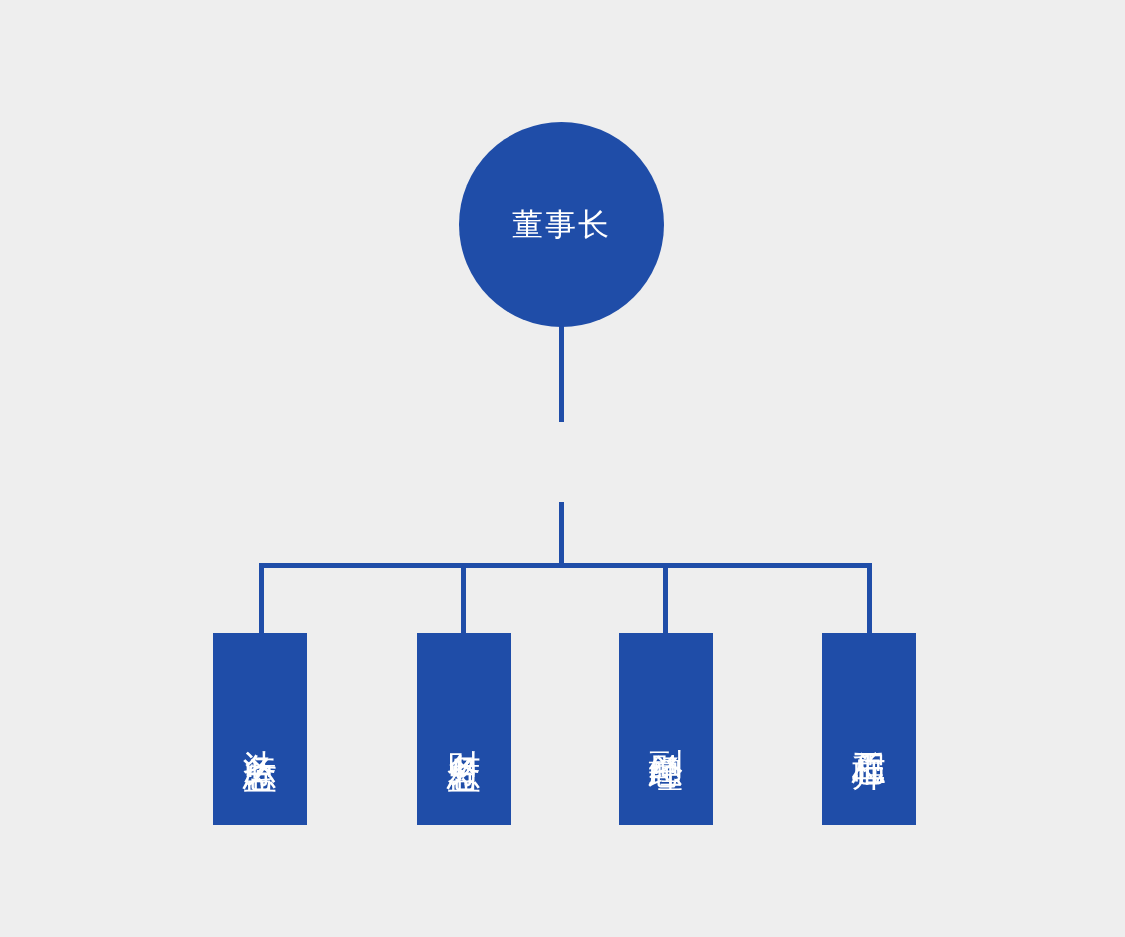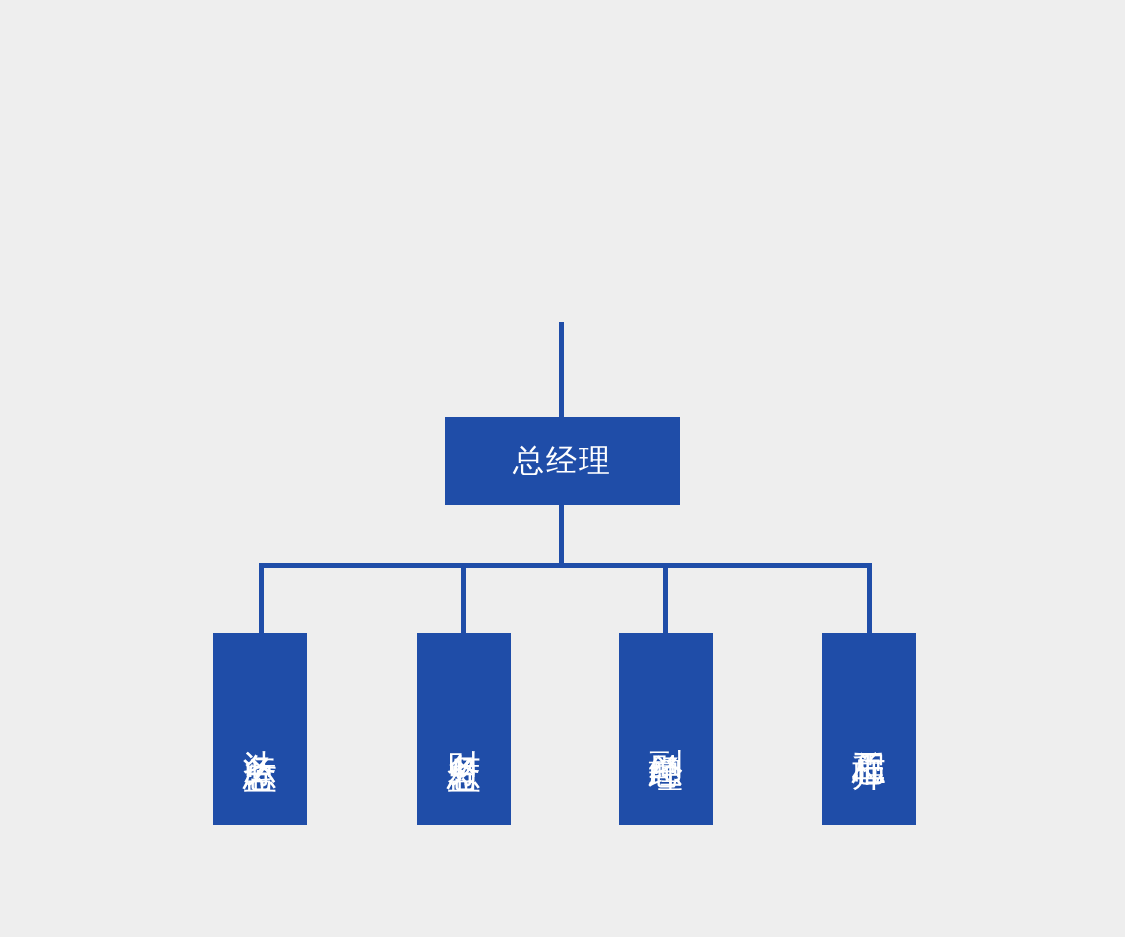--- a/index.html
+++ b/index.html
@@ -106,24 +106,24 @@
     <div class="conn" style="left:559px; top:502px; width:5px; height:66px;"></div>
 
     <div class="conn" style="left:259px; top:563px; width:613px; height:5px;"></div>
 
     <div class="conn" style="left:259px; top:563px; width:5px; height:72px;"></div>
     <div class="conn" style="left:461px; top:563px; width:5px; height:72px;"></div>
     <div class="conn" style="left:663px; top:563px; width:5px; height:72px;"></div>
     <div class="conn" style="left:867px; top:563px; width:5px; height:72px;"></div>
   </div>
 
+  <div class="node-circle">
+    <span>董事长</span>
+  </div>
 
-  <div class="node-rect-wide">
-    <span>总经理</span>
-  </div>
 
   <div class="node-rect-tall leaf-1">
     <span class="vtext">法务总监</span>
   </div>
 
   <div class="node-rect-tall leaf-2">
     <span class="vtext">财务总监</span>
   </div>
 
   <div class="node-rect-tall leaf-3">

